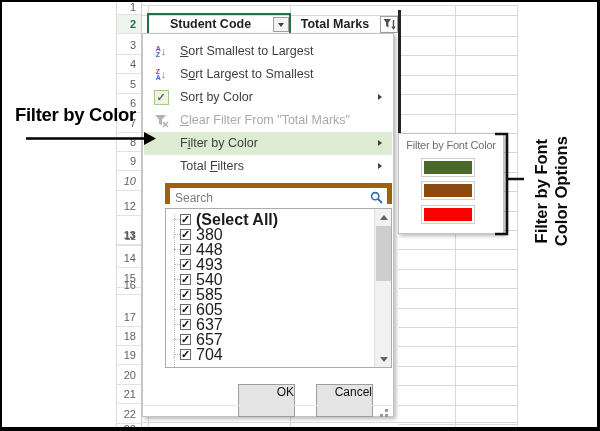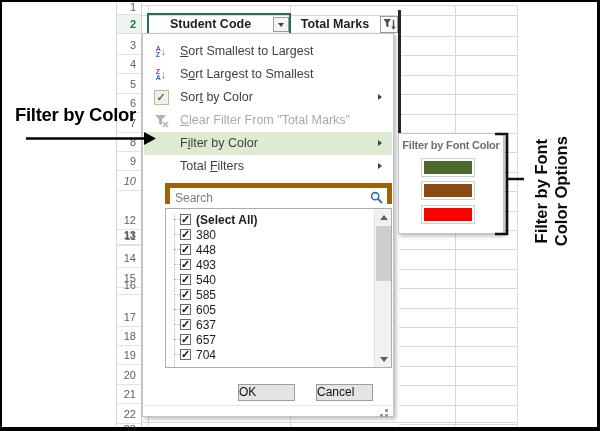--- a/index.html
+++ b/index.html
@@ -33,38 +33,38 @@
   .chkframe{display:inline-block;width:15px;height:15px;border:1px solid #a5c88b;background:#eef5e8;color:#666;font-size:11px;line-height:13px;text-align:center;font-weight:bold;}
   .subarrow{position:absolute;right:10px;top:8px;width:0;height:0;border-left:4px solid #3f3f3f;border-top:3.5px solid transparent;border-bottom:3.5px solid transparent;}
   
   .search{position:absolute;left:22px;top:149px;width:227px;height:21px;border:5px solid #a16207;background:#fff;}
   .search input{width:100%;height:100%;border:none;outline:none;font:12px "Liberation Sans",sans-serif;color:#333;padding:0 22px 0 5px;}
   .search input::placeholder{color:#7d7d7d;}
   .searchicon{position:absolute;right:3px;top:3px;}
   
   .list{position:absolute;left:22px;top:174px;width:227px;height:160px;border:1px solid #ababab;background:#fff;overflow:hidden;}
   .treeline{position:absolute;left:8px;top:5px;height:153px;border-left:1px dotted #b5b5b5;}
-  .lrow{position:relative;height:15px;display:flex;align-items:center;padding-left:14px;font-size:12px;color:#1c1c1c;white-space:nowrap;}
+  .lrow{position:relative;height:15px;display:flex;align-items:center;padding-left:14px;font-size:16px;color:#1c1c1c;white-space:nowrap;}
   .lrow::before{content:"";position:absolute;left:8px;top:7px;width:6px;border-top:1px dotted #b5b5b5;}
   .lrow.first{margin-top:3px;}
   .lrow.bold{font-weight:bold;}
   .cb{flex:none;width:11px;height:11px;border:1px solid #6b6b6b;background:#fff;margin-right:5px;position:relative;}
   .cb.checked::after{content:"\2713";position:absolute;left:0;top:-2px;font-size:11px;font-weight:bold;color:#111;}
   .vscroll{position:absolute;right:0;top:0;bottom:0;width:17px;background:#f1f1f1;border-left:1px solid #e0e0e0;}
   .sbtn{position:absolute;left:0;width:17px;height:16px;display:flex;align-items:center;justify-content:center;background:#f1f1f1;}
   .tri-up{width:0;height:0;border-left:4px solid transparent;border-right:4px solid transparent;border-bottom:5px solid #606060;}
   .tri-dn{width:0;height:0;border-left:4px solid transparent;border-right:4px solid transparent;border-top:5px solid #606060;}
   .thumb{position:absolute;left:1px;top:17px;width:15px;height:55px;background:#cecece;}
   
-  .btn{position:absolute;top:350px;width:57px;height:17px;background:#e4e4e4;border:1px solid #9d9d9d;font-size:12px;line-height:15px;text-align:left;color:#111;cursor:default;}
+  .btn{position:absolute;top:350px;width:57px;height:33px;background:#e4e4e4;border:1px solid #9d9d9d;font-size:12px;line-height:15px;text-align:right;color:#111;cursor:default;}
   .panel-sep{position:absolute;left:1px;right:1px;top:371px;border-top:1px solid #e6e6e6;}
   .grip{position:absolute;right:10px;top:380px;width:3px;height:3px;background:#999;box-shadow:5px 0 #999,5px -5px #999;}
   
   .submenu{position:absolute;left:396px;top:131px;width:106px;height:101px;background:#fff;border:1px solid #c3c3c3;box-shadow:2px 2px 4px rgba(0,0,0,.28);z-index:6;}
-  .submenu-title{position:absolute;left:0;right:0;top:5px;text-align:center;font-size:11px;font-weight:bold;color:#6e6e6e;letter-spacing:-.2px;}
+  .submenu-title{position:absolute;left:0;right:0;top:5px;text-align:center;font-size:11px;font-weight:normal;color:#6e6e6e;letter-spacing:-.2px;}
   .swatch{position:absolute;left:22px;width:54px;height:19px;border:1px solid #cfcfcf;background:#fff;padding:2px;}
   .swatch-color{width:100%;height:100%;}
   
   .ann-left{position:absolute;left:13px;top:102px;font-size:18.5px;font-weight:bold;color:#000;z-index:7;white-space:nowrap;letter-spacing:-.3px;}
   .ann-right{position:absolute;left:549px;top:189px;width:0;height:0;z-index:6;}
   .ann-right .inner{position:absolute;width:200px;left:-100px;top:-20px;transform:rotate(-90deg);text-align:center;font-size:16.5px;font-weight:bold;color:#0a0a0a;line-height:1.22;white-space:nowrap;}
   svg{display:block;}
 </style>
 </head>
 <body>
@@ -87,21 +87,21 @@
     <div class="rownum sel" style="top:13px;">2</div>
     <div class="rownum" style="top:34px;">3</div>
     <div class="rownum" style="top:53px;">4</div>
     <div class="rownum" style="top:73px;">5</div>
     <div class="rownum" style="top:92px;">6</div>
     <div class="rownum" style="top:112px;">7</div>
     <div class="rownum" style="top:131px;">8</div>
     <div class="rownum" style="top:150px;">9</div>
     <div class="rownum" style="top:170px;font-style:italic;">10</div>
     <div class="rownum" style="top:189px;margin-top:36px;">11</div>
-    <div class="rownum" style="top:209px;">12</div>
+    <div class="rownum" style="top:195px;">12</div>
     <div class="rownum" style="top:224px;font-weight:bold;">13</div>
     <div class="rownum" style="top:247px;">14</div>
     <div class="rownum" style="top:267px;">15</div>
     <div class="rownum" style="top:274px;">16</div>
     <div class="rownum" style="top:306px;">17</div>
     <div class="rownum" style="top:325px;">18</div>
     <div class="rownum" style="top:344px;">19</div>
     <div class="rownum" style="top:364px;">20</div>
     <div class="rownum" style="top:383px;">21</div>
     <div class="rownum" style="top:403px;">22</div>

